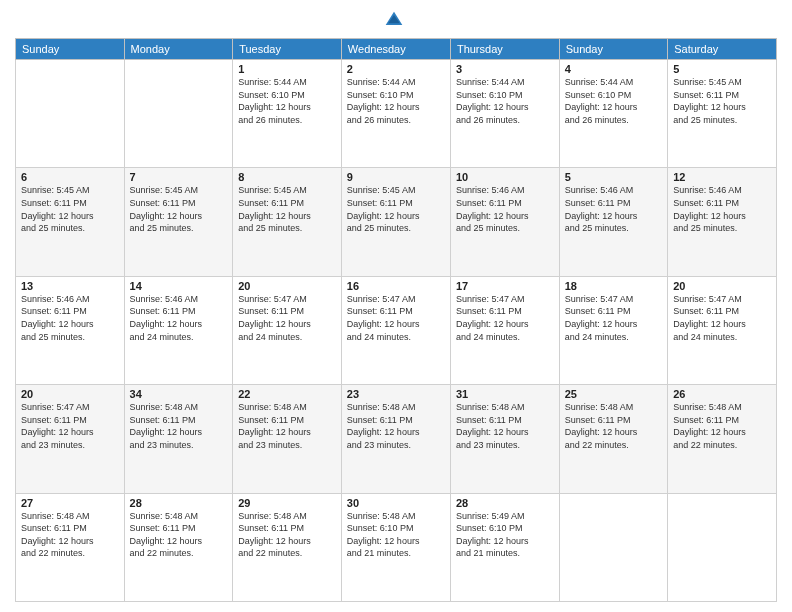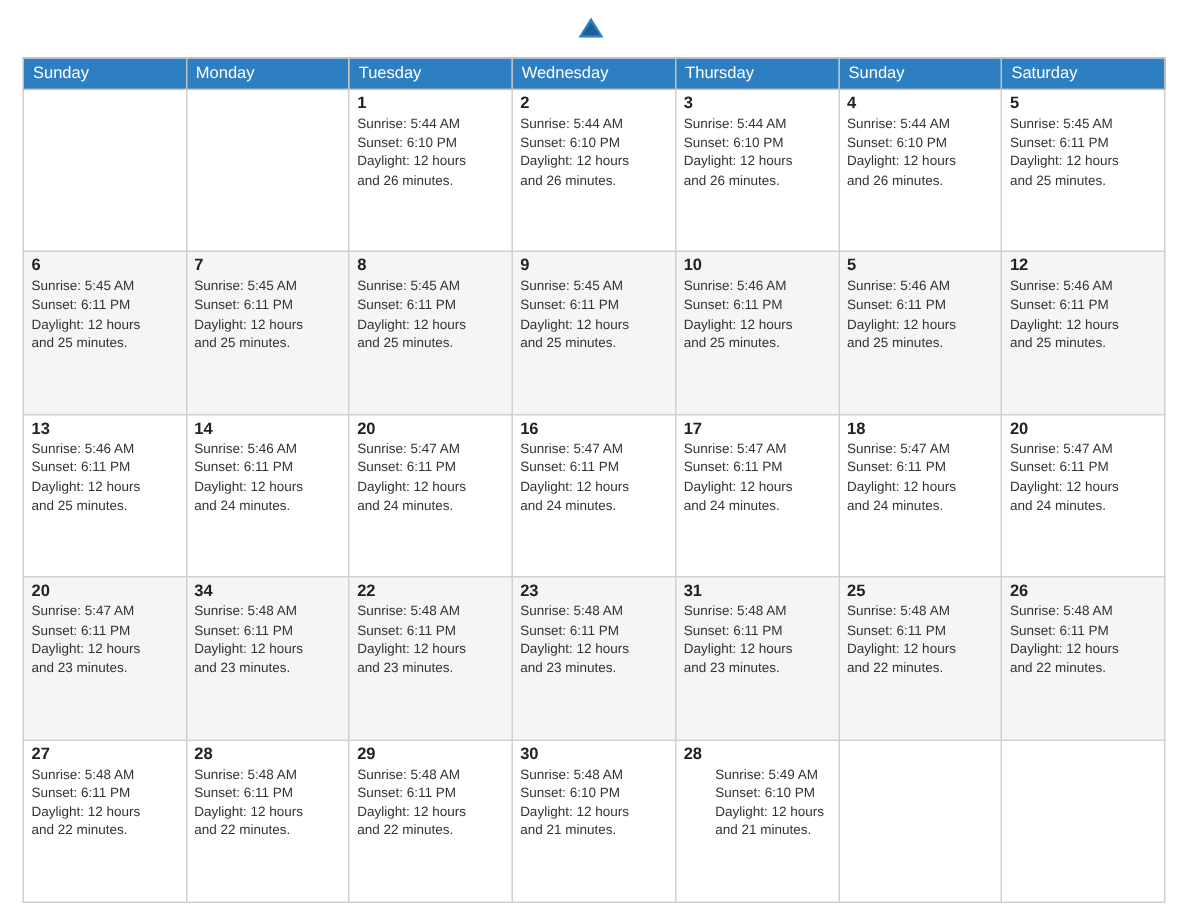--- a/index.html
+++ b/index.html
@@ -359,21 +359,21 @@
           </td>
           <td>
             <span class="day-num">30</span>
             <div class="day-info" style="white-space: pre-line;">Sunrise: 5:48 AM
 Sunset: 6:10 PM
 Daylight: 12 hours
 and 21 minutes.</div>
           </td>
           <td>
             <span class="day-num">28</span>
-            <div class="day-info" style="white-space: pre-line; margin-left: 21px;">Sunrise: 5:49 AM
+            <div class="day-info" style="white-space: pre-line;">Sunrise: 5:49 AM
 Sunset: 6:10 PM
 Daylight: 12 hours
 and 21 minutes.</div>
           </td>
           <td class="empty-cell"></td>
           <td class="empty-cell"></td>
         </tr>
       </tbody>
   </table>
 </div>

